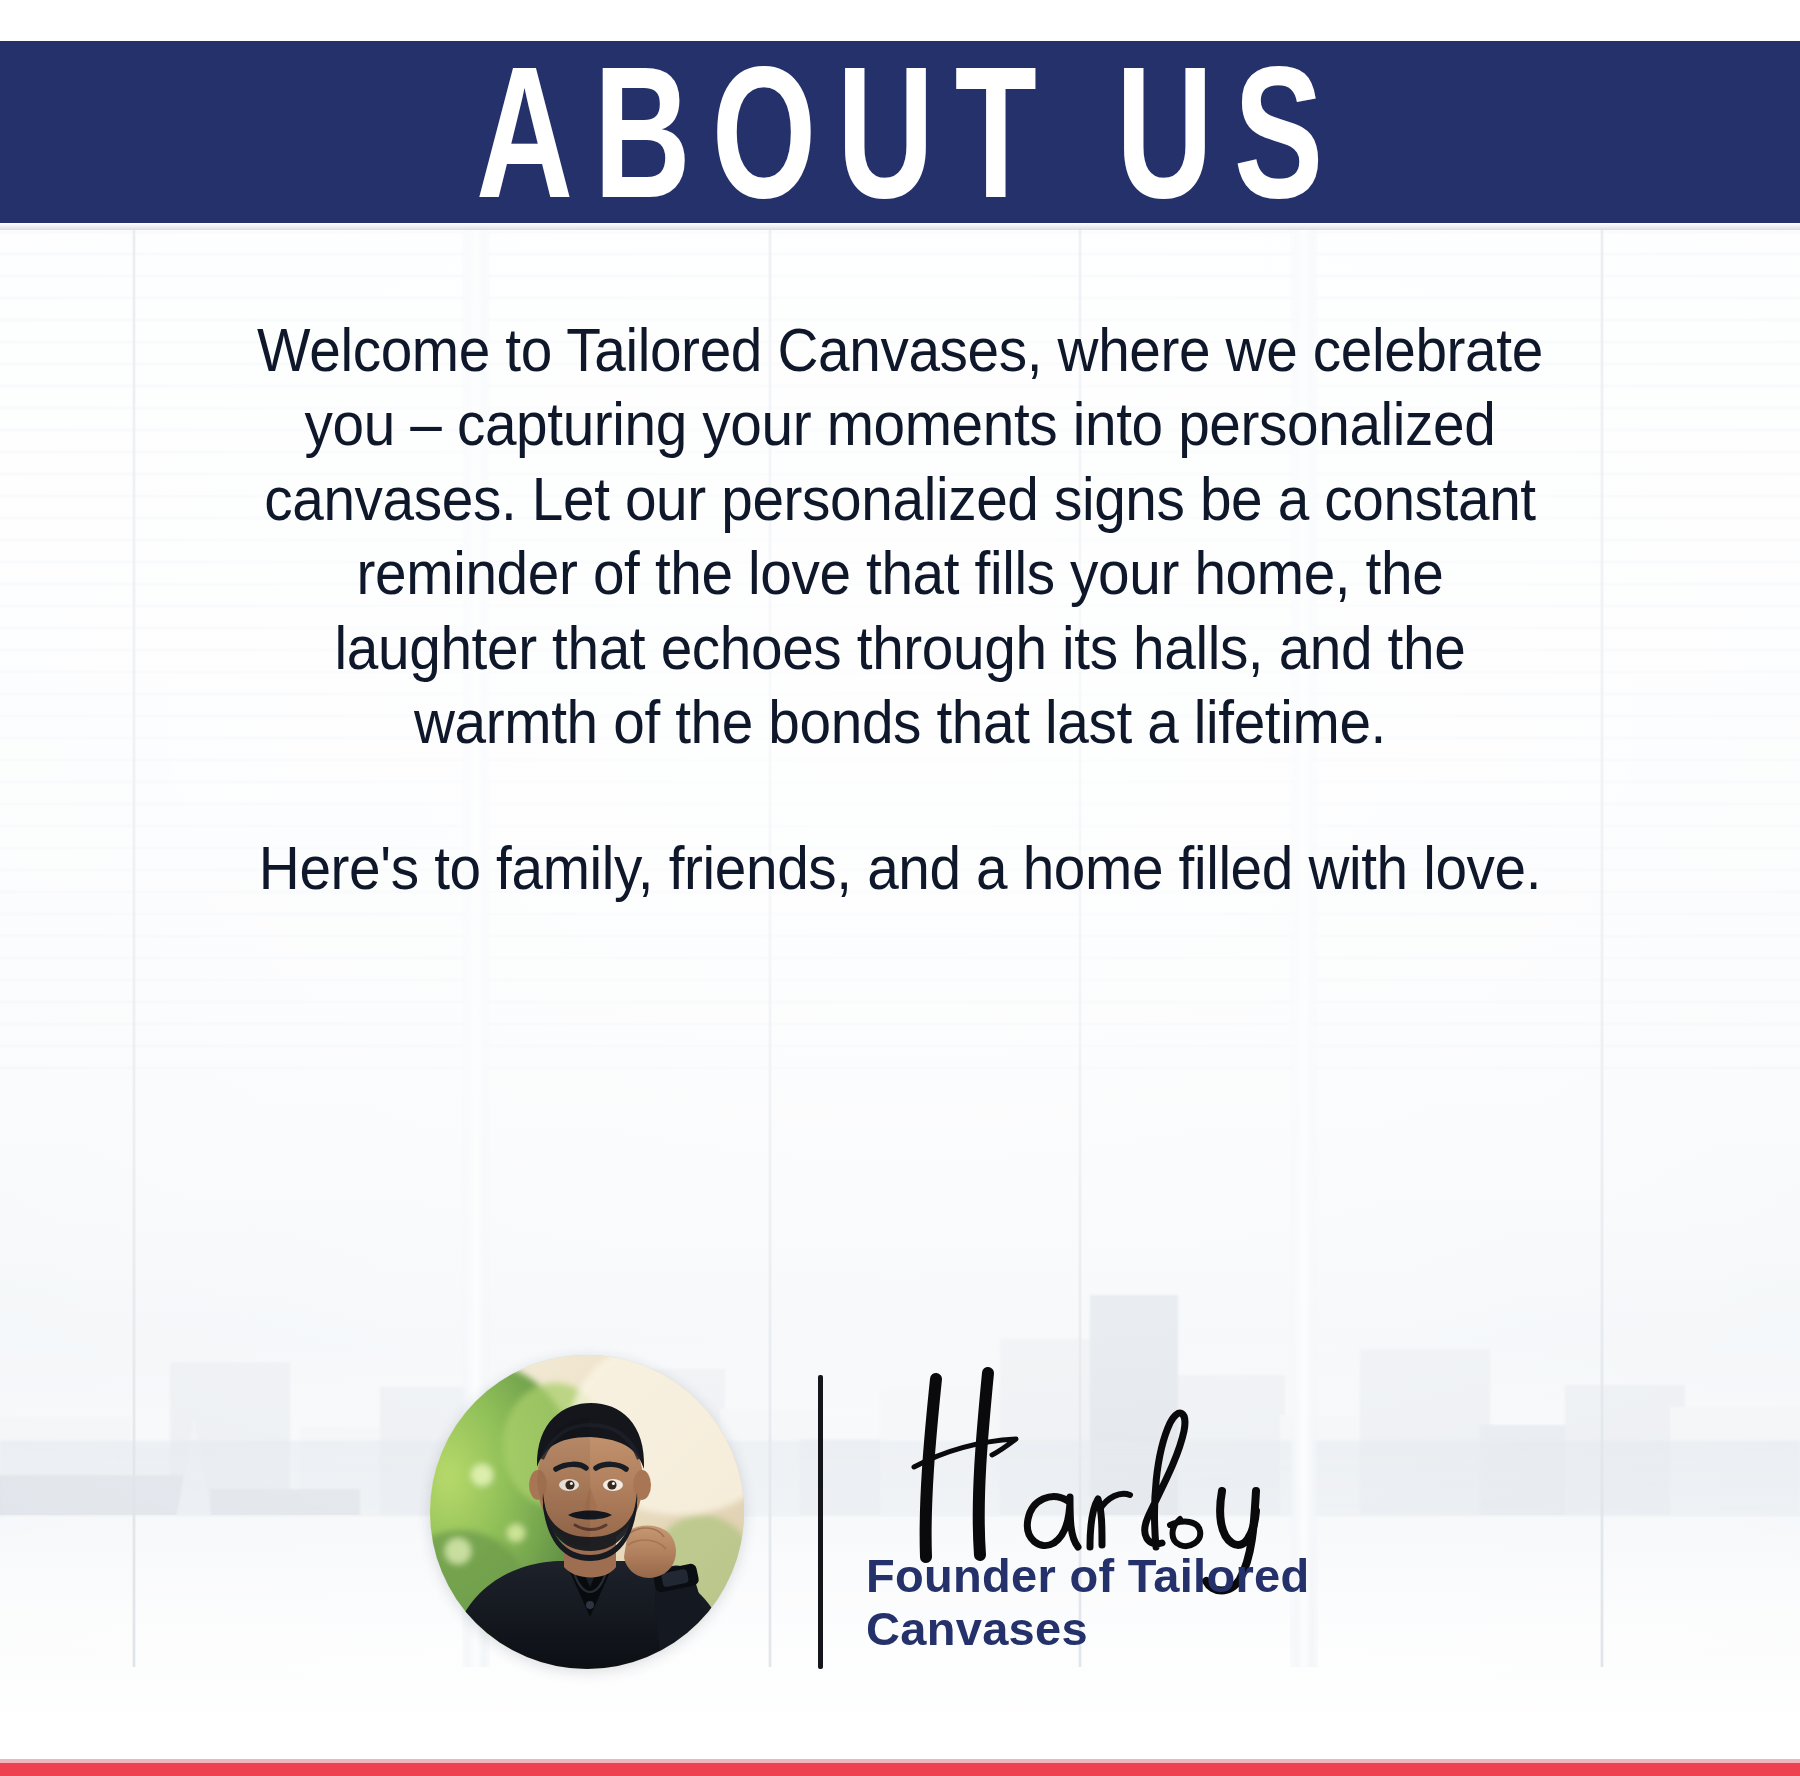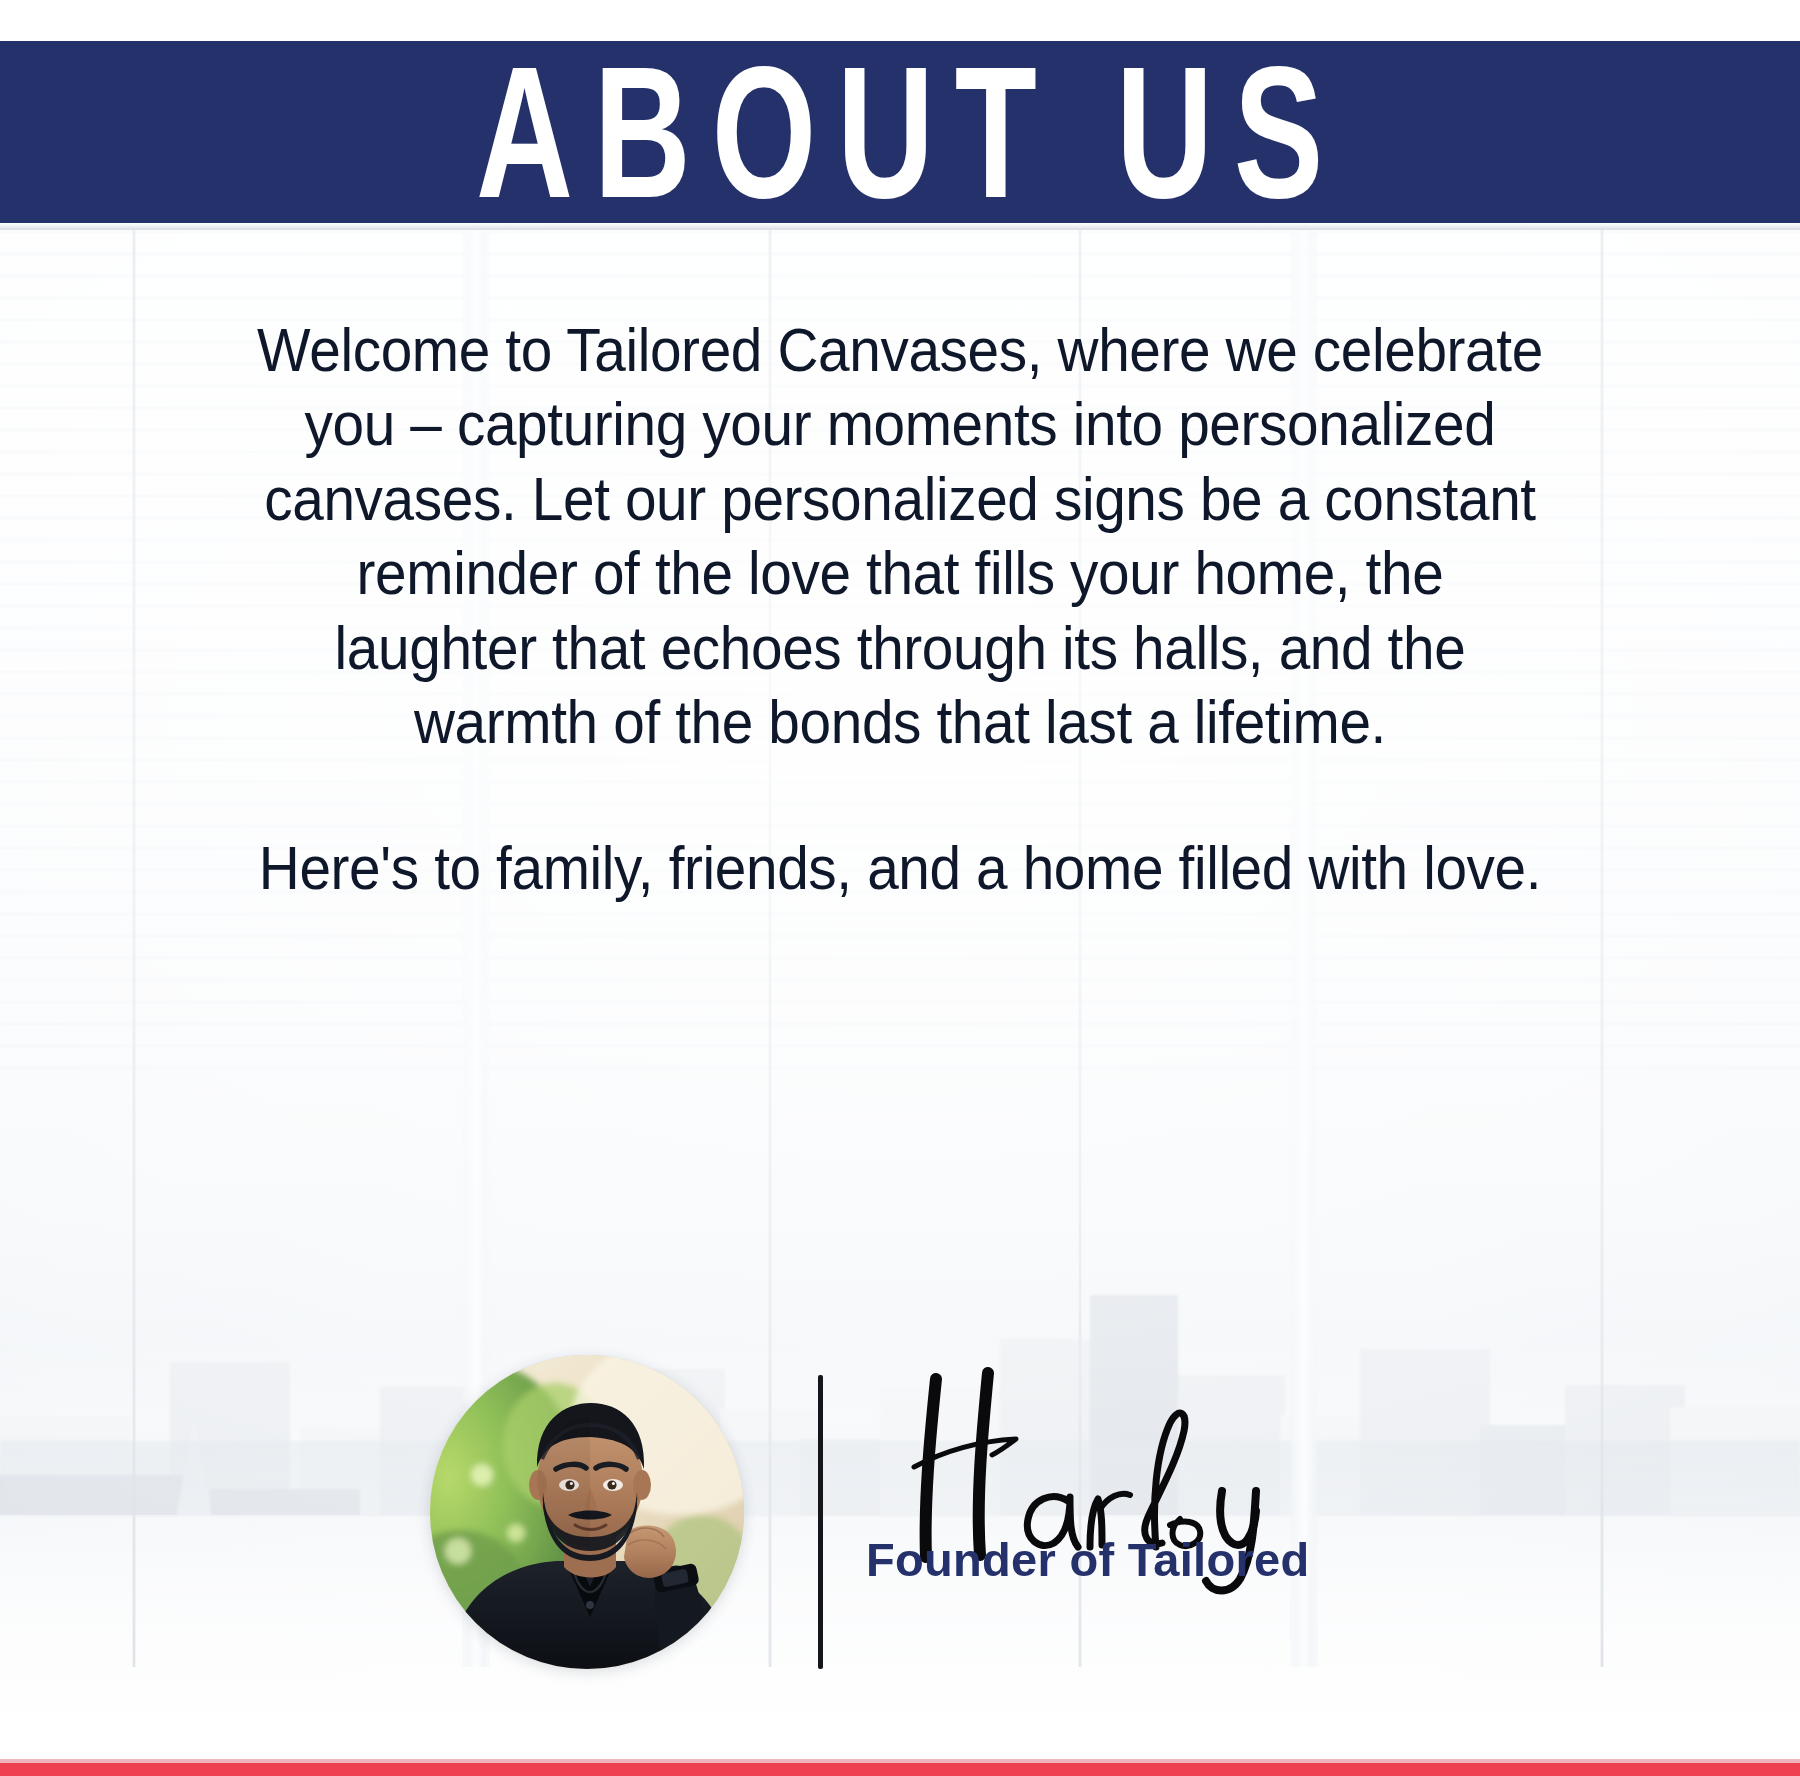--- a/index.html
+++ b/index.html
@@ -223,21 +223,21 @@
     left: 840px;
     top: 0px;
     width: 540px;
     height: 250px;
   }
   .sig-script svg { display:block; width: 100%; height: 100%; overflow: visible; }
 
   .sig-role {
     position: absolute;
     left: 866px;
-    top: 192px;
+    top: 208px;
     width: 640px;
     color: #25316b;
     font-family: "Liberation Sans", "DejaVu Sans", sans-serif;
     font-weight: 700;
     font-size: 47px;
     line-height: 1.13;
     letter-spacing: 0.3px;
   }
 
   
@@ -453,20 +453,21 @@
                    C 330 200, 330 186, 340 178" stroke-width="6"></path>
 
           <path d="M382 150 C 378 172, 380 194, 392 202 C 404 210, 414 194, 416 170" stroke-width="8"></path>
           <path d="M416 150 C 414 186, 412 216, 400 238 C 390 254, 372 252, 366 240" stroke-width="8"></path>
         </g>
       </svg>
     </div>
 
     <div class="sig-role">
       <div>Founder of Tailored</div>
+      <div>Canvases</div>
     </div>
   </div>
 
   <div class="stripe stripe-top-line"></div>
   <div class="stripe stripe-1"></div>
   <div class="stripe stripe-gap"></div>
   <div class="stripe stripe-2"></div>
 
 </div>
 

